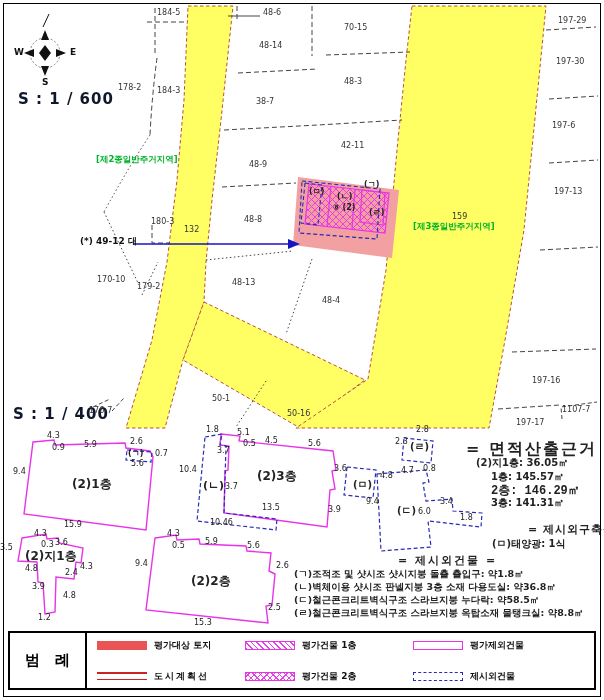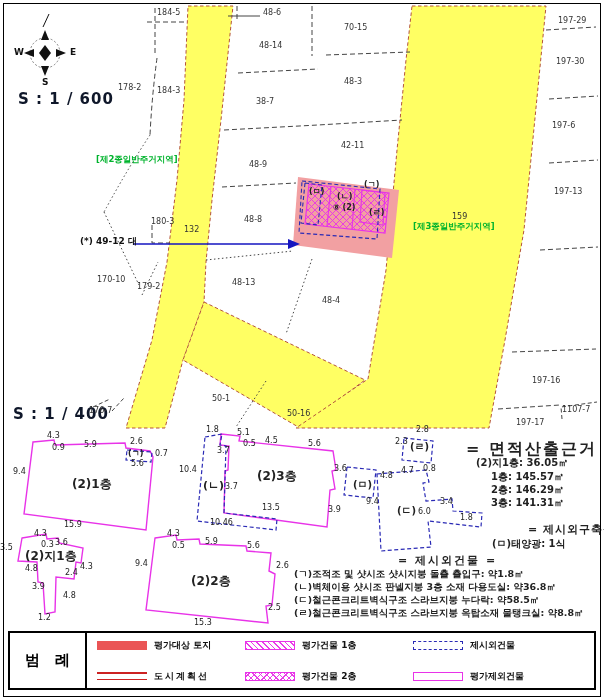--- a/index.html
+++ b/index.html
@@ -225,21 +225,21 @@
       <div class="t" style="left: 418px; top: 477px; margin-top: 31px;">6.0</div>
       <div class="t" style="left: 366px; top: 498px;">9.4</div>
       <div class="t" style="left: 440px; top: 498px;">3.4</div>
       <div class="t" style="left: 460px; top: 514px;">1.8</div>
     </div>
   <div>
 
   <div class="t" style="left: 466px; top: 441px; font-size: 16px; font-weight: bold; letter-spacing: 2px;">= 면적산출근거 =</div>
       <div class="t" style="left: 476px; top: 458px; font-size: 10px; font-weight: bold;">(2)지1층: 36.05㎡</div>
       <div class="t" style="left: 491px; top: 472px; font-size: 10px; font-weight: bold;">1층: 145.57㎡</div>
-      <div class="t" style="left: 491px; top: 485px; font-size: 10px; font-weight: bold;">2층: 146.29㎡</div>
+      <div class="t" style="left: 491px; top: 485px; font-size: 12px; font-weight: bold; font-family: Liberation Mono, monospace;">2층: 146.29㎡</div>
       <div class="t" style="left: 491px; top: 498px; font-size: 10px; font-weight: bold;">3층: 141.31㎡</div>
       <div class="t" style="left: 482px; top: 524px; font-size: 11px; font-weight: bold; letter-spacing: 1px; margin-left: 46px;">= 제시외구축물 =</div>
       <div class="t" style="left: 492px; top: 539px; font-size: 10px; font-weight: bold;">(ㅁ)태양광: 1식</div>
       <div class="t" style="left: 398px; top: 555px; font-size: 11px; font-weight: bold; letter-spacing: 2px;">= 제시외건물 =</div>
       <div class="t" style="left: 294px; top: 569px; font-size: 9.5px; font-weight: bold;">(ㄱ)조적조 및 샷시조 샷시지붕 돌출 출입구: 약1.8㎡</div>
       <div class="t" style="left: 294px; top: 582px; font-size: 9.5px; font-weight: bold;">(ㄴ)벽체이용 샷시조 판넬지붕 3층 소재 다용도실: 약36.8㎡</div>
       <div class="t" style="left: 294px; top: 595px; font-size: 9.5px; font-weight: bold;">(ㄷ)철근콘크리트벽식구조 스라브지붕 누다락: 약58.5㎡</div>
       <div class="t" style="left: 294px; top: 608px; font-size: 9.5px; font-weight: bold;">(ㄹ)철근콘크리트벽식구조 스라브지붕 옥탑소재 물탱크실: 약8.8㎡</div>
     </div>
 
@@ -261,25 +261,25 @@
           <span class="sw sw-diag"></span>
           <span class="lab">평가건물 1층</span>
         </div>
         <div class="lrow">
           <span class="sw sw-cross"></span>
           <span class="lab">평가건물 2층</span>
         </div>
       </div>
       <div class="lcol lcol3">
         <div class="lrow">
+          <span class="sw sw-empty"></span>
+          <span class="lab">평가제외건물</span>
+        </div>
+        <div class="lrow">
           <span class="sw sw-bluedash"></span>
           <span class="lab">제시외건물</span>
         </div>
-        <div class="lrow">
-          <span class="sw sw-empty"></span>
-          <span class="lab">평가제외건물</span>
-        </div>
       </div>
     </div>
   </div>
 
   <div class="frame"></div>
 </div>
 
 </body></html>

